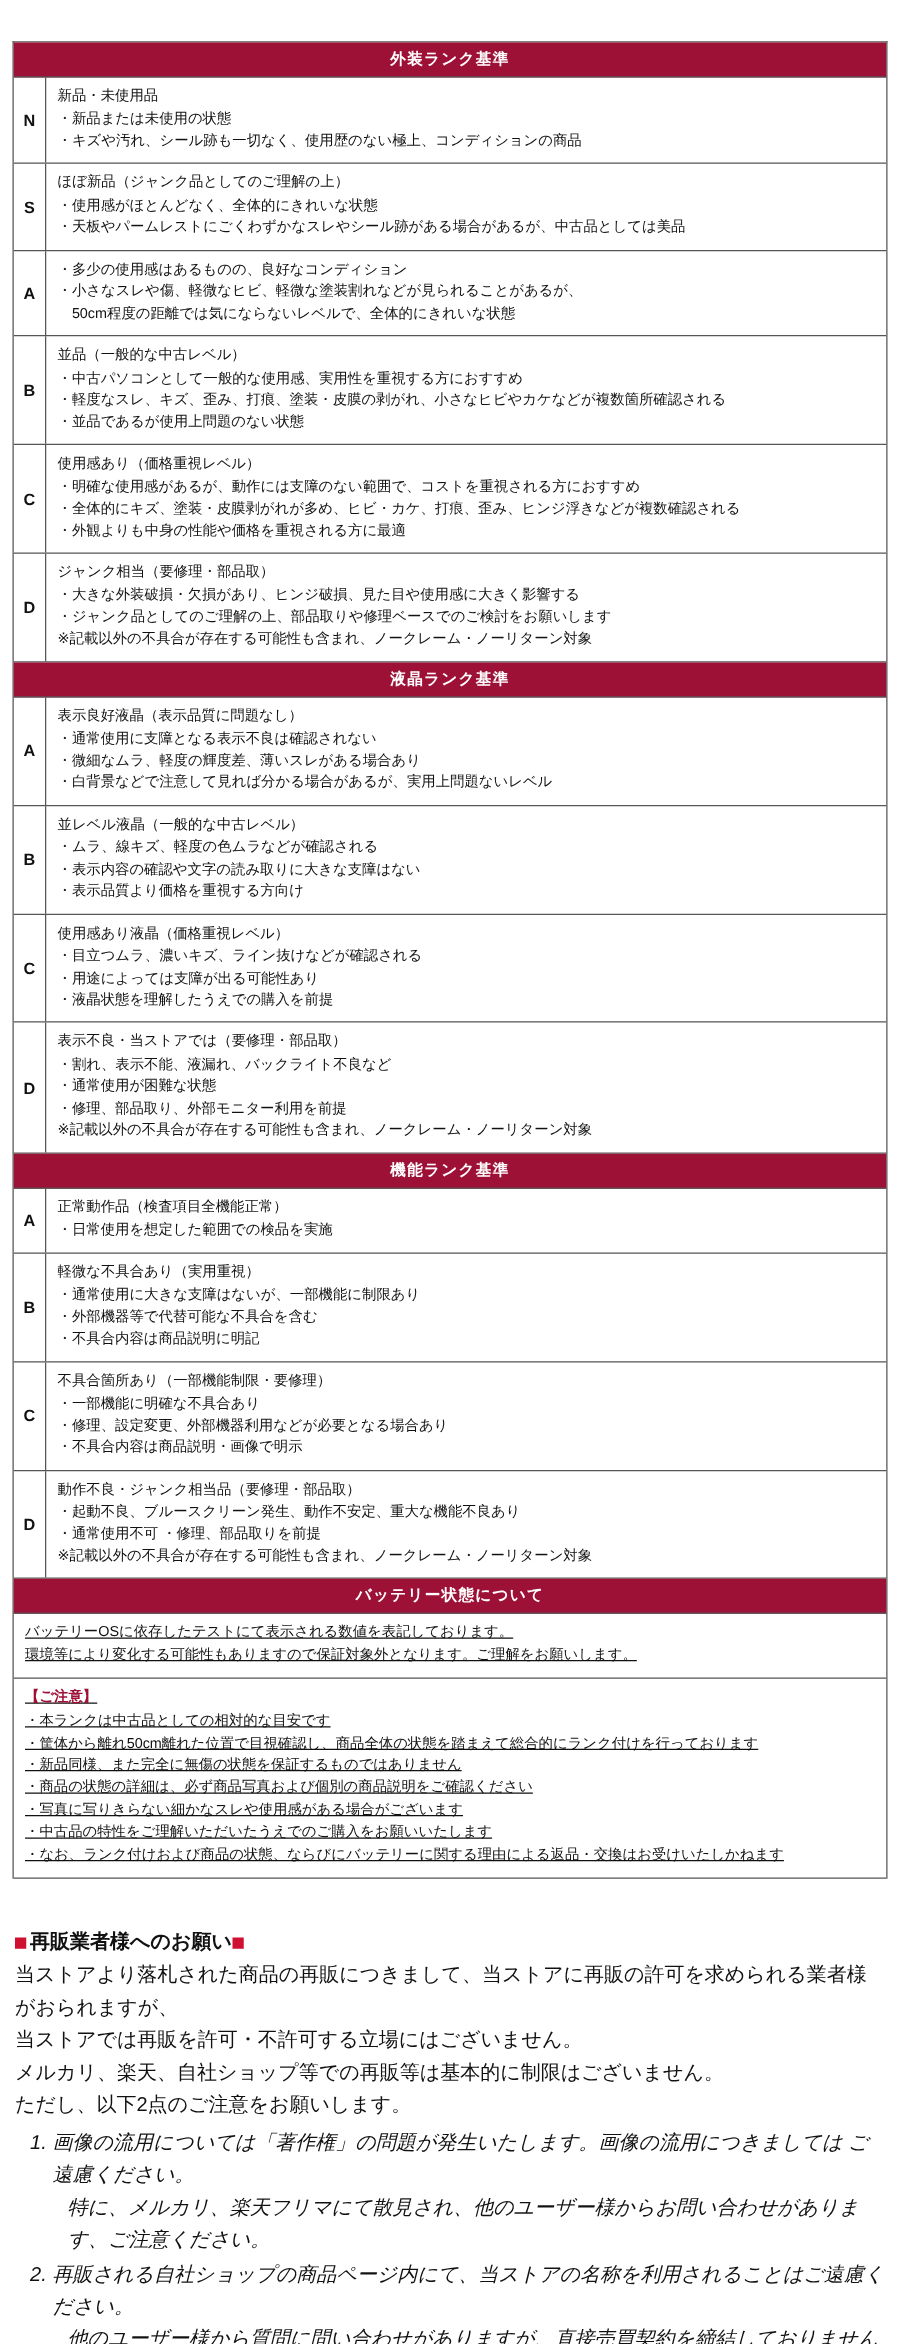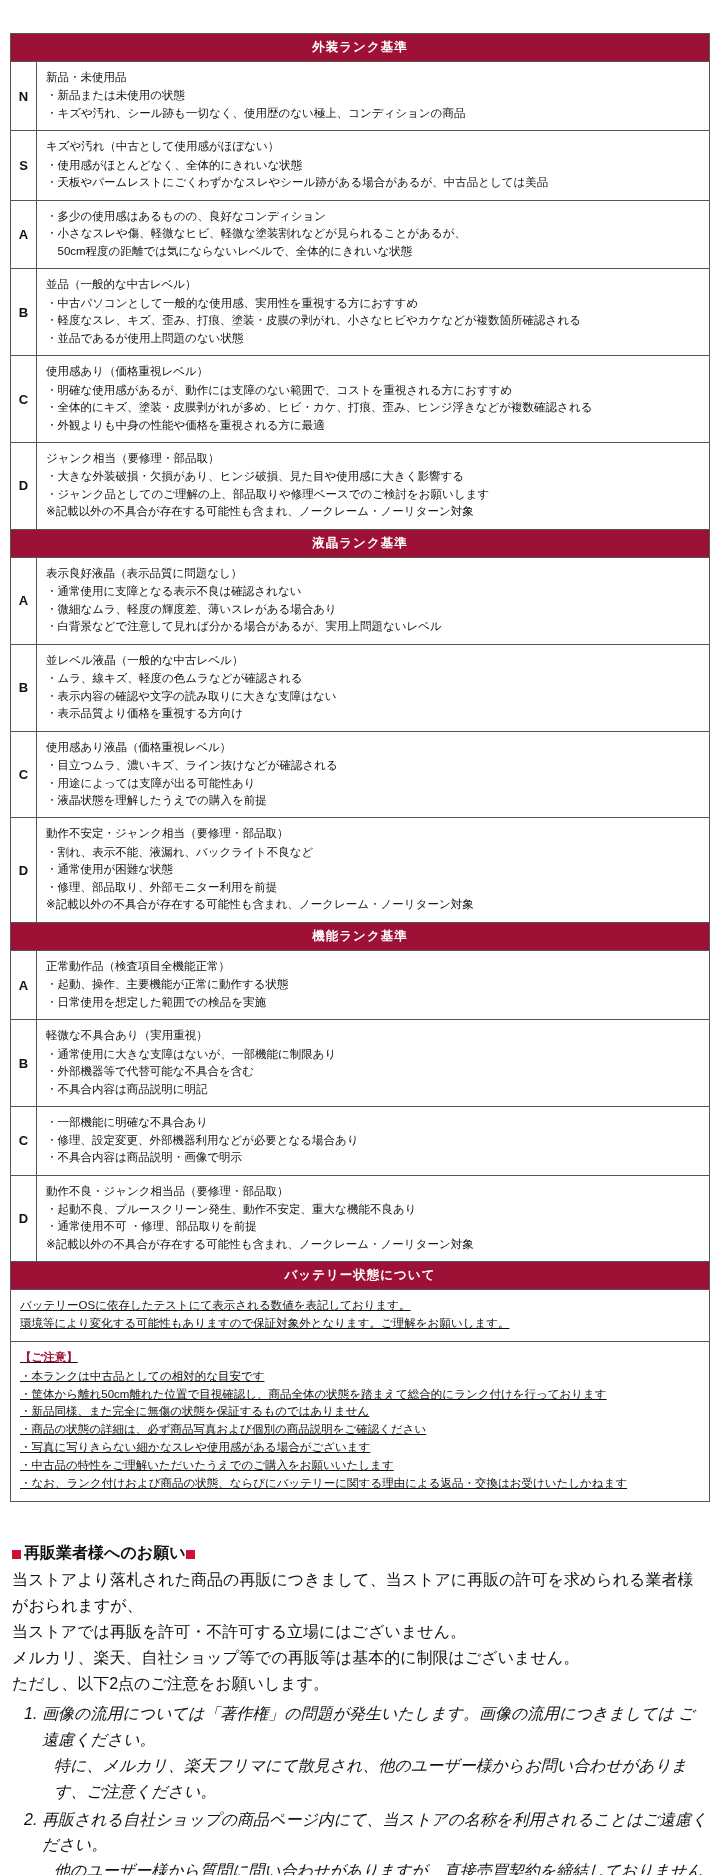--- a/index.html
+++ b/index.html
@@ -143,21 +143,21 @@
         <ul>
           <li><span>・新品または未使用の状態</span></li>
           <li><span>・キズや汚れ、シール跡も一切なく、使用歴のない極上、コンディションの商品</span></li>
         </ul>
       </div>
     </div>
 
     <div class="row">
       <div class="rank">S</div>
       <div class="body">
-        <div class="title">キズや汚れ（中古として使用感がほぼない）</div>
+        <div class="title">ほぼ新品（ジャンク品としてのご理解の上）</div>
         <ul>
           <li><span>・使用感がほとんどなく、全体的にきれいな状態</span></li>
           <li><span>・天板やパームレストにごくわずかなスレやシール跡がある場合があるが、中古品としては美品</span></li>
         </ul>
       </div>
     </div>
 
     <div class="row">
       <div class="rank">A</div>
       <div class="body">
@@ -239,58 +239,58 @@
           <li><span>・目立つムラ、濃いキズ、ライン抜けなどが確認される</span></li>
           <li><span>・用途によっては支障が出る可能性あり</span></li>
           <li><span>・液晶状態を理解したうえでの購入を前提</span></li>
         </ul>
       </div>
     </div>
 
     <div class="row">
       <div class="rank">D</div>
       <div class="body">
-        <div class="title">動作不安定・ジャンク相当（要修理・部品取）</div>
+        <div class="title">表示不良・当ストアでは（要修理・部品取）</div>
         <ul>
           <li><span>・割れ、表示不能、液漏れ、バックライト不良など</span></li>
           <li><span>・通常使用が困難な状態</span></li>
           <li><span>・修理、部品取り、外部モニター利用を前提</span></li>
           <li><span>※記載以外の不具合が存在する可能性も含まれ、ノークレーム・ノーリターン対象</span></li>
         </ul>
       </div>
     </div>
 
     <div class="section-header">機能ランク基準</div>
 
     <div class="row">
       <div class="rank">A</div>
       <div class="body">
         <div class="title">正常動作品（検査項目全機能正常）</div>
         <ul>
-          <li><span>・起動、操作、主要機能が正常に動作する状態</span></li>
           <li><span>・日常使用を想定した範囲での検品を実施</span></li>
         </ul>
       </div>
     </div>
 
     <div class="row">
       <div class="rank">B</div>
       <div class="body">
         <div class="title">軽微な不具合あり（実用重視）</div>
         <ul>
           <li><span>・通常使用に大きな支障はないが、一部機能に制限あり</span></li>
           <li><span>・外部機器等で代替可能な不具合を含む</span></li>
           <li><span>・不具合内容は商品説明に明記</span></li>
         </ul>
       </div>
     </div>
 
     <div class="row">
       <div class="rank">C</div>
       <div class="body">
+        <div class="title">不具合箇所あり（一部機能制限・要修理）</div>
         <ul>
           <li><span>・一部機能に明確な不具合あり</span></li>
           <li><span>・修理、設定変更、外部機器利用などが必要となる場合あり</span></li>
           <li><span>・不具合内容は商品説明・画像で明示</span></li>
         </ul>
       </div>
     </div>
 
     <div class="row">
       <div class="rank">D</div>

